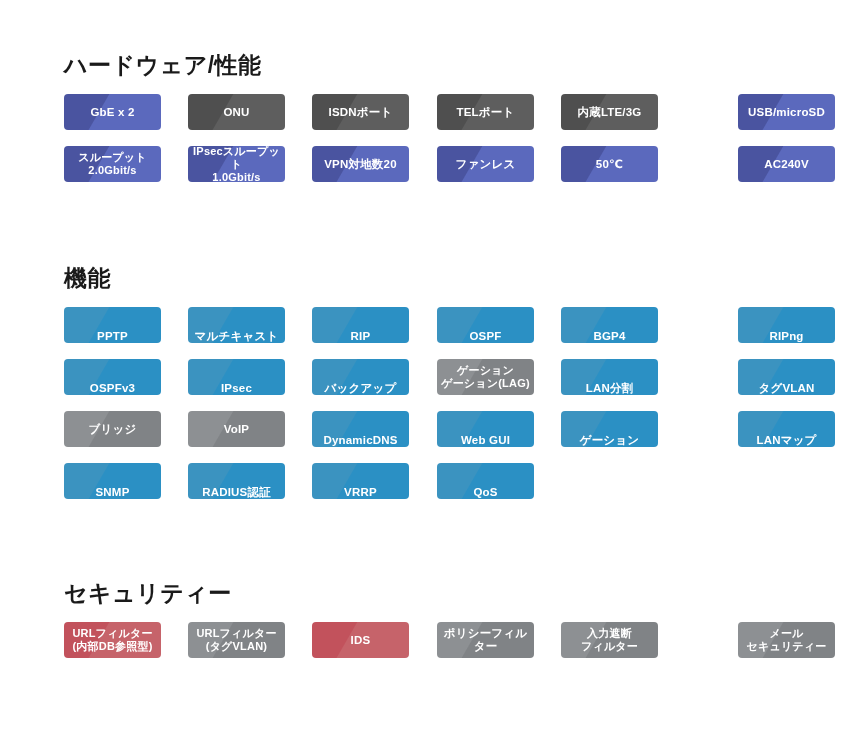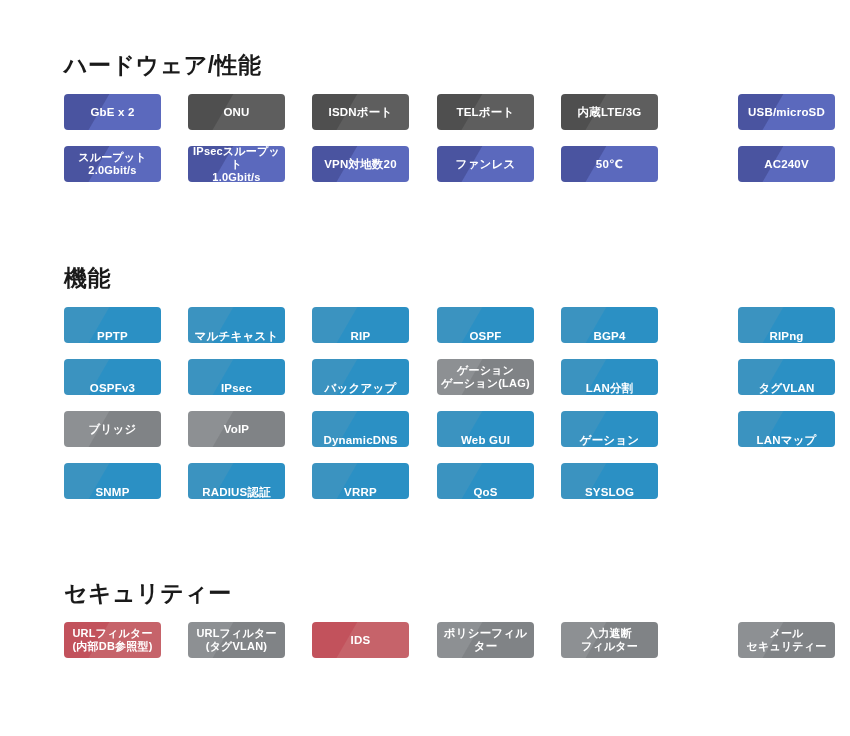--- a/index.html
+++ b/index.html
@@ -257,23 +257,20 @@
           </div>
           <div class="chip c1 k-blue">
             <span class="lbl"><span>RADIUS認証</span></span>
           </div>
           <div class="chip c2 k-blue">
             <span class="lbl"><span>VRRP</span></span>
           </div>
           <div class="chip c3 k-blue">
             <span class="lbl"><span>QoS</span></span>
           </div>
-          <div class="chip c4 k-blue">
-            <span class="lbl"><span>SYSLOG</span></span>
-          </div>
         </div>
       </div>
     </div>
     <div class="section" style="top: 578px;">
       <div class="section-title">セキュリティー</div>
       <div class="grid">
         <div class="row">
           <div class="chip c0 k-red two-line">
             <span class="lbl"><span>URLフィルター</span><span class="l2">(内部DB参照型)</span></span>
           </div>

